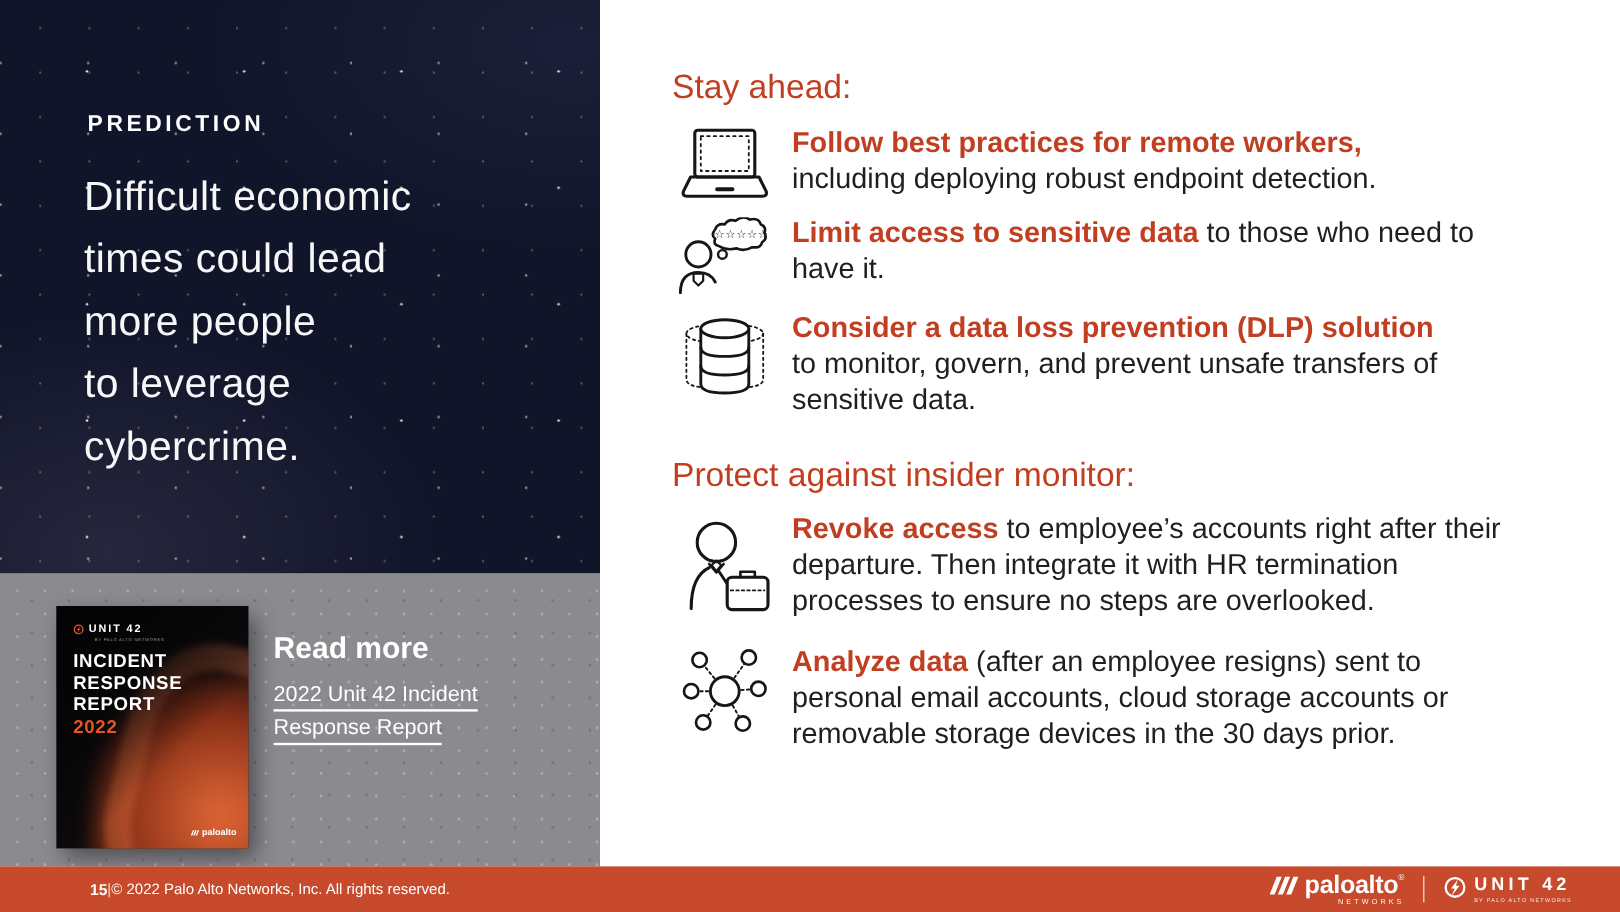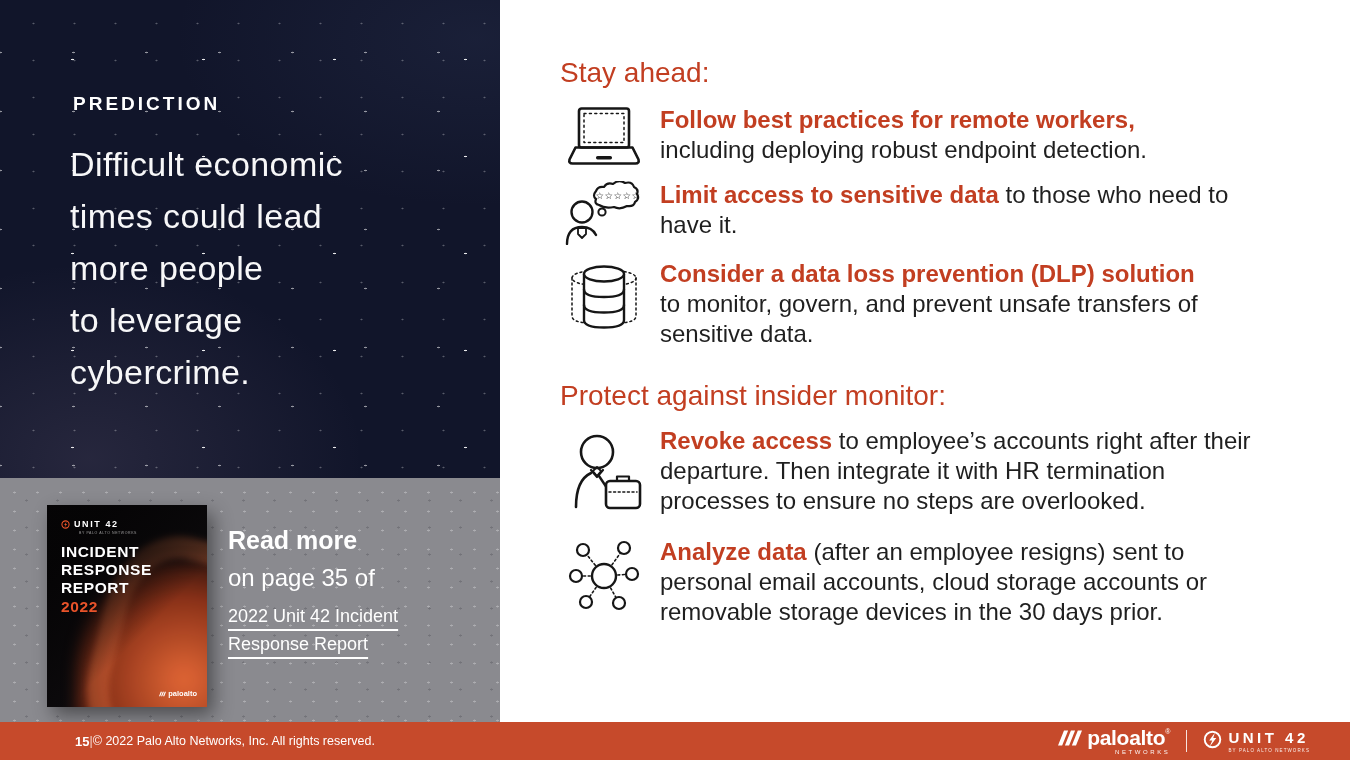--- a/index.html
+++ b/index.html
@@ -168,21 +168,20 @@
             <path d="M0 17 L6.5 1 H11 L4.5 17 Z"></path>
             <path d="M7.5 17 L14 1 H18.5 L12 17 Z"></path>
             <path d="M15 17 L21.5 1 H26 L19.5 17 Z"></path>
           </g>
         </svg>
       <span>paloalto</span>
     </div>
   </div>
   <div class="readmore">
     <div class="rm-lead">Read more</div>
-    <div class="rm-line">on page 35 of</div>
     <a class="rm-link">2022 Unit 42 Incident Response Report</a>
   </div>
 </section>
 
 <section class="right-content">
   <h2 class="section-heading">Stay ahead:</h2>
 
   <div class="bullet-row">
     <div class="icon-cell">
       <svg class="ic" width="74" height="60" viewBox="0 0 74 60">

